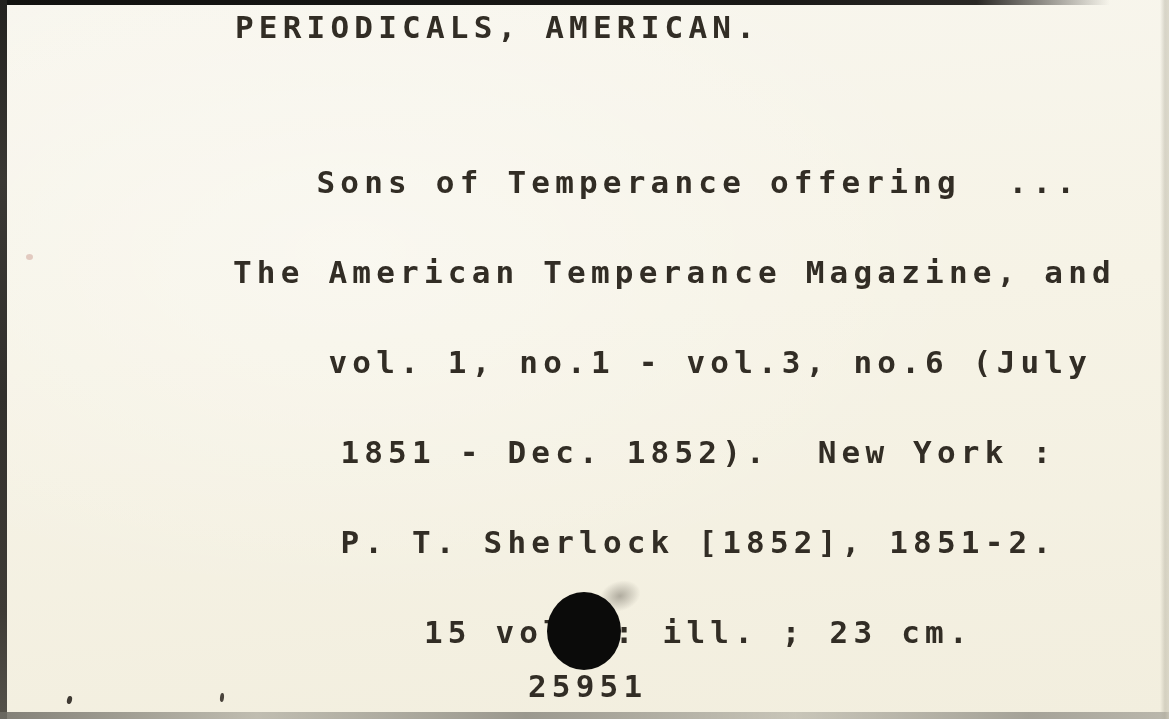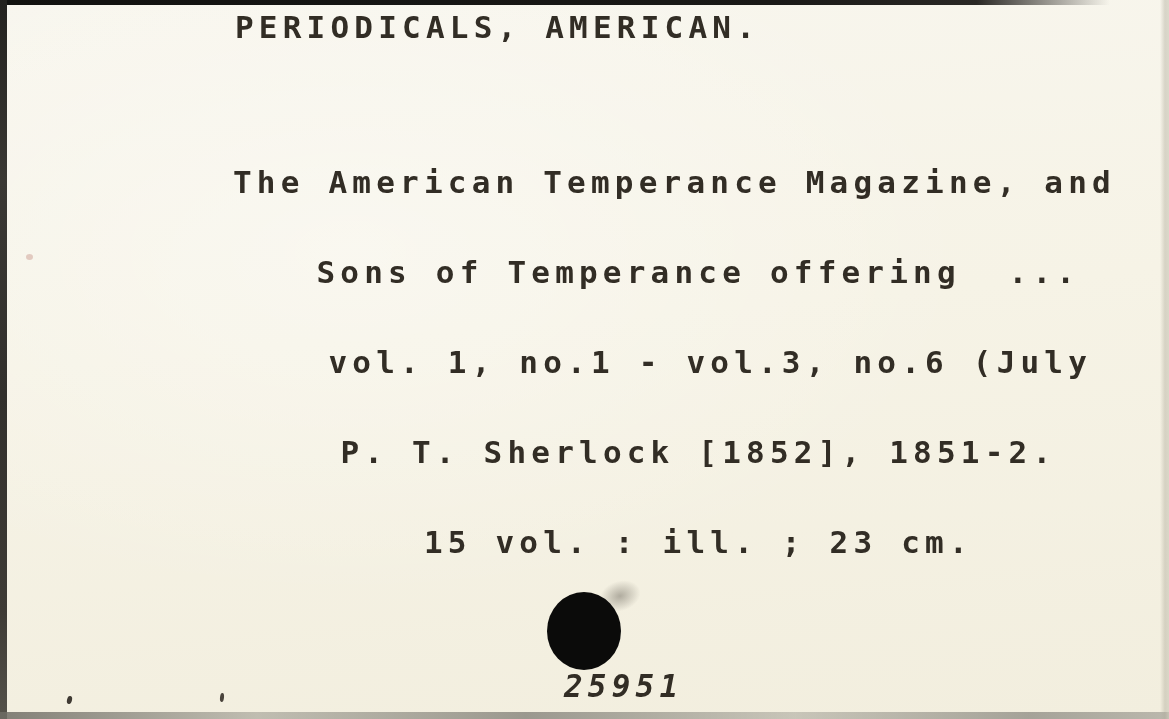--- a/index.html
+++ b/index.html
@@ -24,21 +24,21 @@
     line-height: 30px;
     font-weight: 700;
     letter-spacing: 5.2px;
     white-space: pre;
     text-align: center;
   }
   .typed div { height: 30px; }
   .heading   { left: 235px; top: 12px;  }
   .callnum   { left: 38px;  top: 74px;  }
   .body-text { left: 233px; top: 107px; }
-  .serial    { left: 564px; top: 671px; font-style: italic; }
+  .serial    { left: 528px; top: 671px; }
 
   
   .edge-top {
     position: absolute; left: 0; top: 0; height: 5px; width: 1110px;
     background: linear-gradient(90deg, #121210 0%, #1a1917 70%, #2a2825 88%, rgba(30,28,25,0) 100%);
   }
   .edge-left {
     position: absolute; left: 0; top: 0; width: 7px; height: 719px;
     background: linear-gradient(180deg, #23221f 0%, #3a3833 25%, #32302c 55%, #3e3b35 85%, #55524a 100%);
   }
@@ -74,23 +74,24 @@
 </style>
 </head>
 <body>
 
 <div class="scan">
 
   <div class="typed heading">PERIODICALS, AMERICAN.</div>
 
 
   <div class="typed body-text">
+    <div>  Sons of Temperance offering  ...</div>
     <div>The American Temperance Magazine, and</div>
-    <div>  Sons of Temperance offering  ...</div>
     <div>   vol. 1, no.1 - vol.3, no.6 (July</div>
+    <div>  1851 - Dec. 1852).  New York :</div>
     <div>  P. T. Sherlock [1852], 1851-2.</div>
     <div>  15 vol. : ill. ; 23 cm.</div>
     
     
     
     
     
     
     
     

